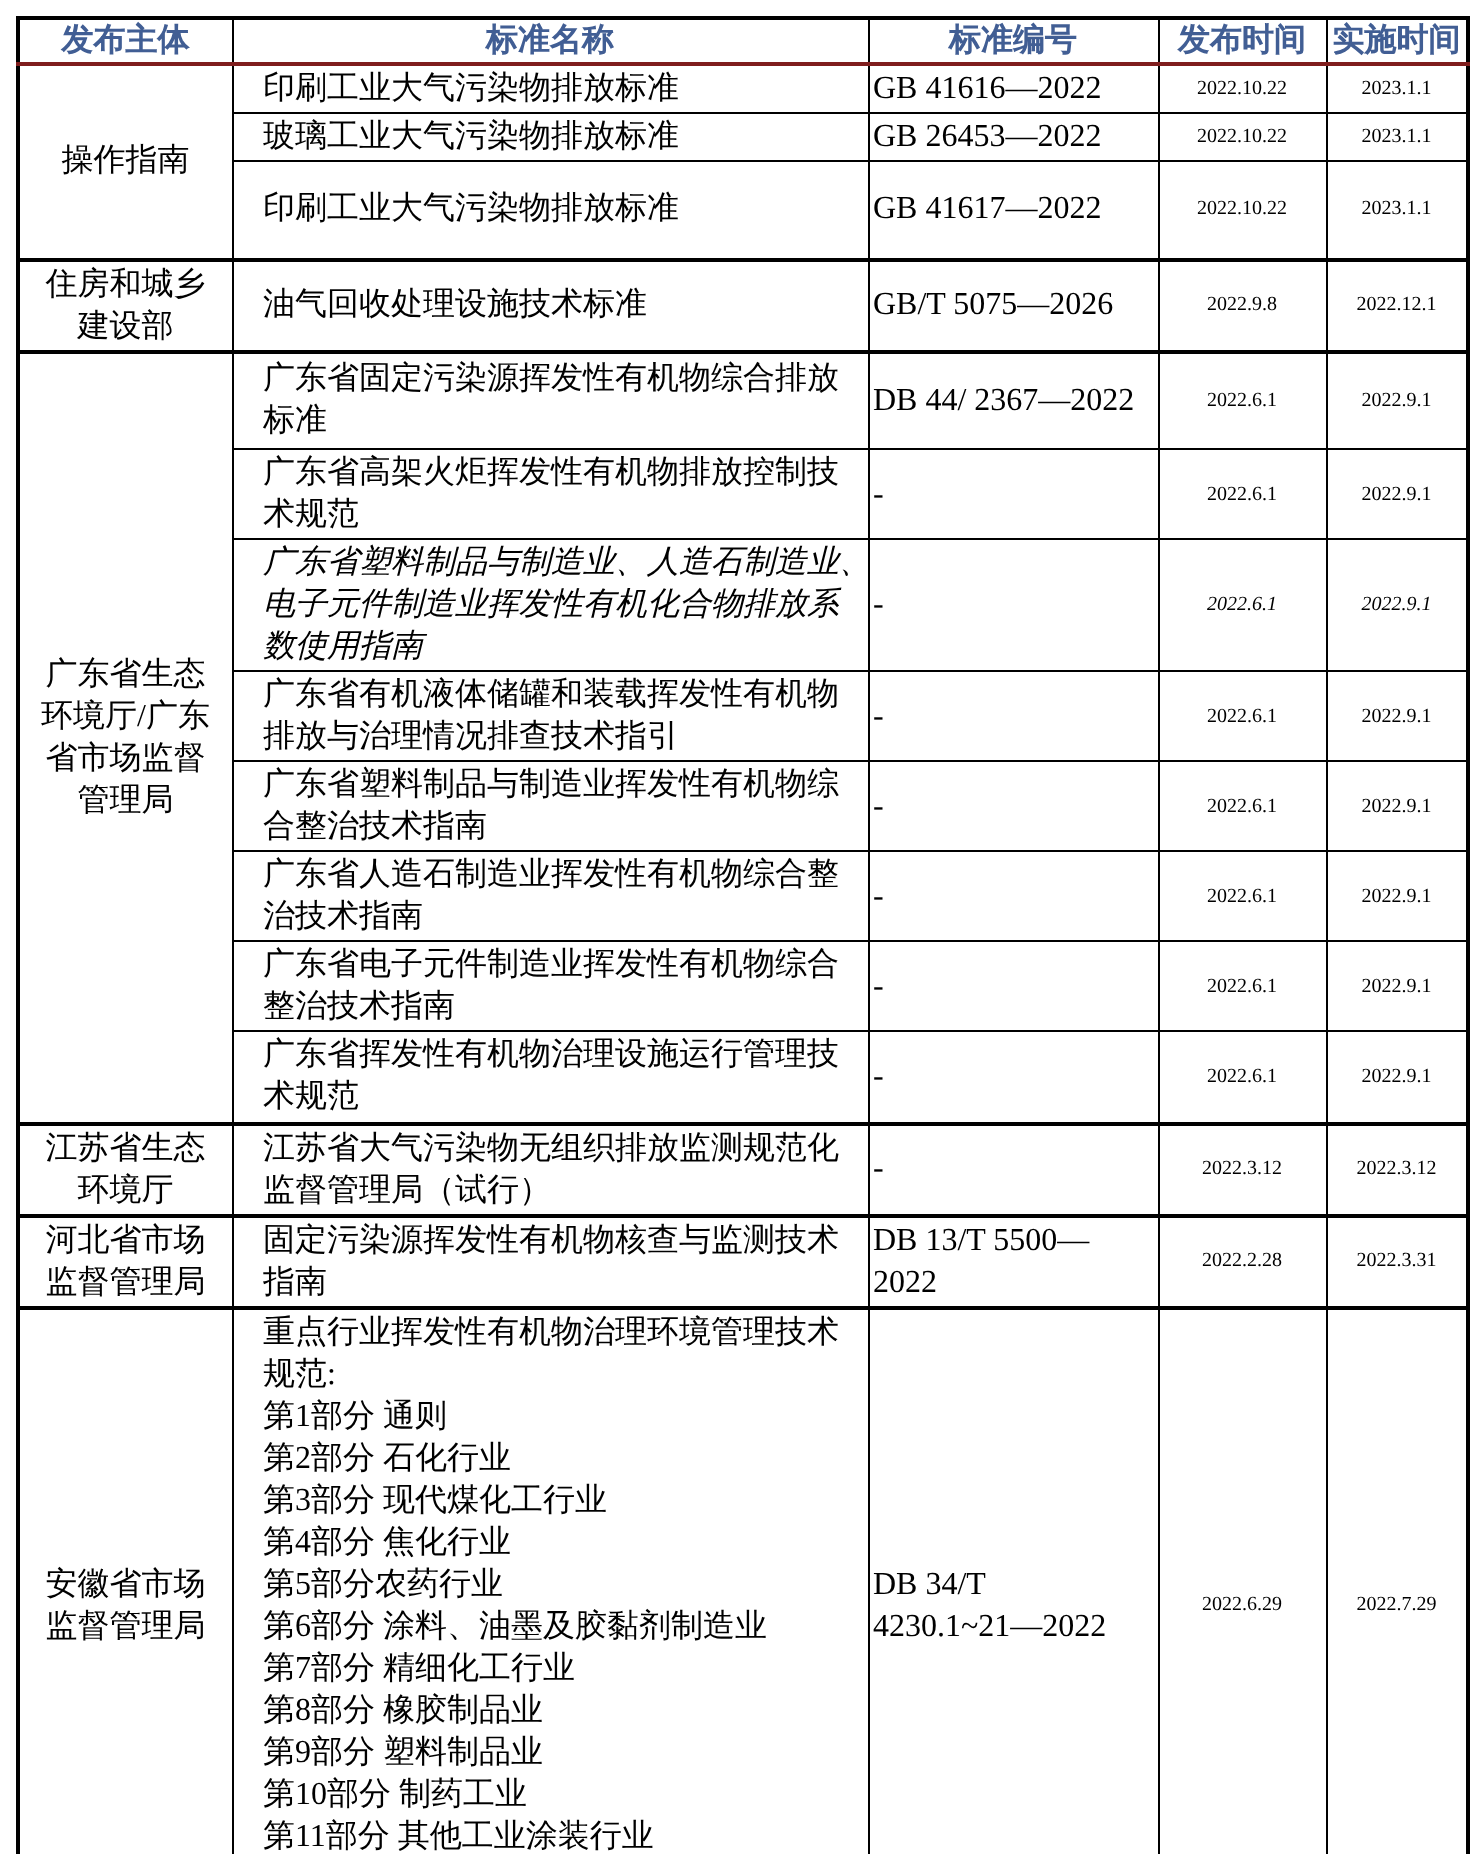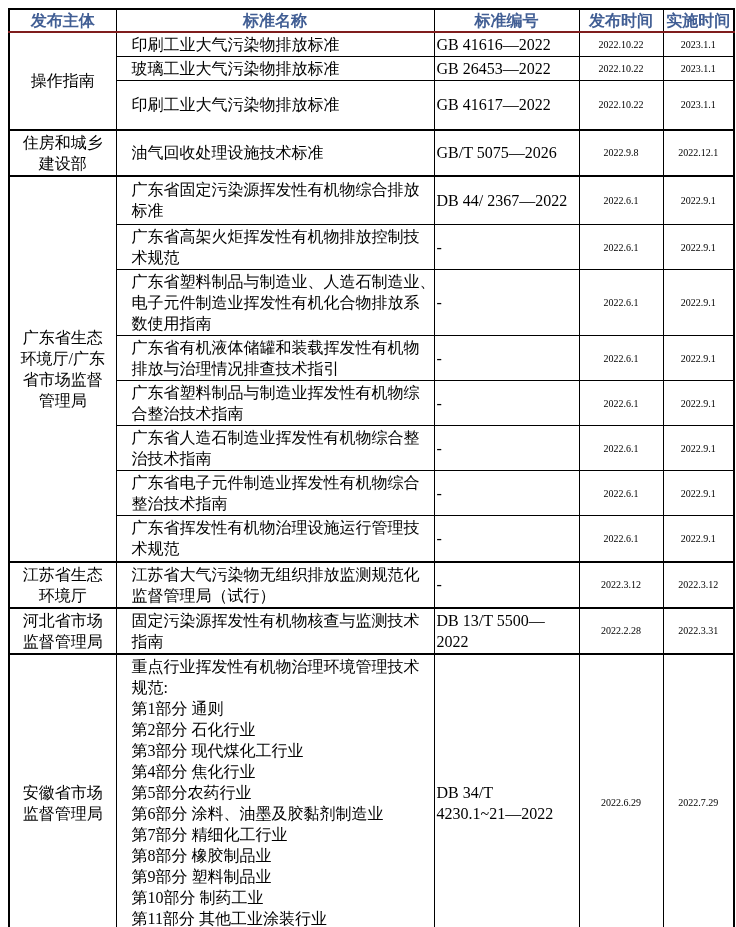--- a/index.html
+++ b/index.html
@@ -67,21 +67,21 @@
     white-space: nowrap;
   }
   tr.group-start td { border-top: 2px solid #000000; }
 
   tr.h24 { height: 24px; }
   tr.h39 { height: 39px; }
   tr.h42 { height: 42px; }
   tr.h46 { height: 46px; }
   tr.h48 { height: 36px; }
   tr.h49 { height: 49px; }
-  tr.h65 { height: 65px; }
+  tr.h65 { height: 65px; font-style: italic; }
   tr.h282 { height: 282px; }
 </style>
 </head>
 <body>
 
 <div class="page">
   <table class="standards">
     <colgroup>
       <col class="c-publisher">
         <col class="c-name">

